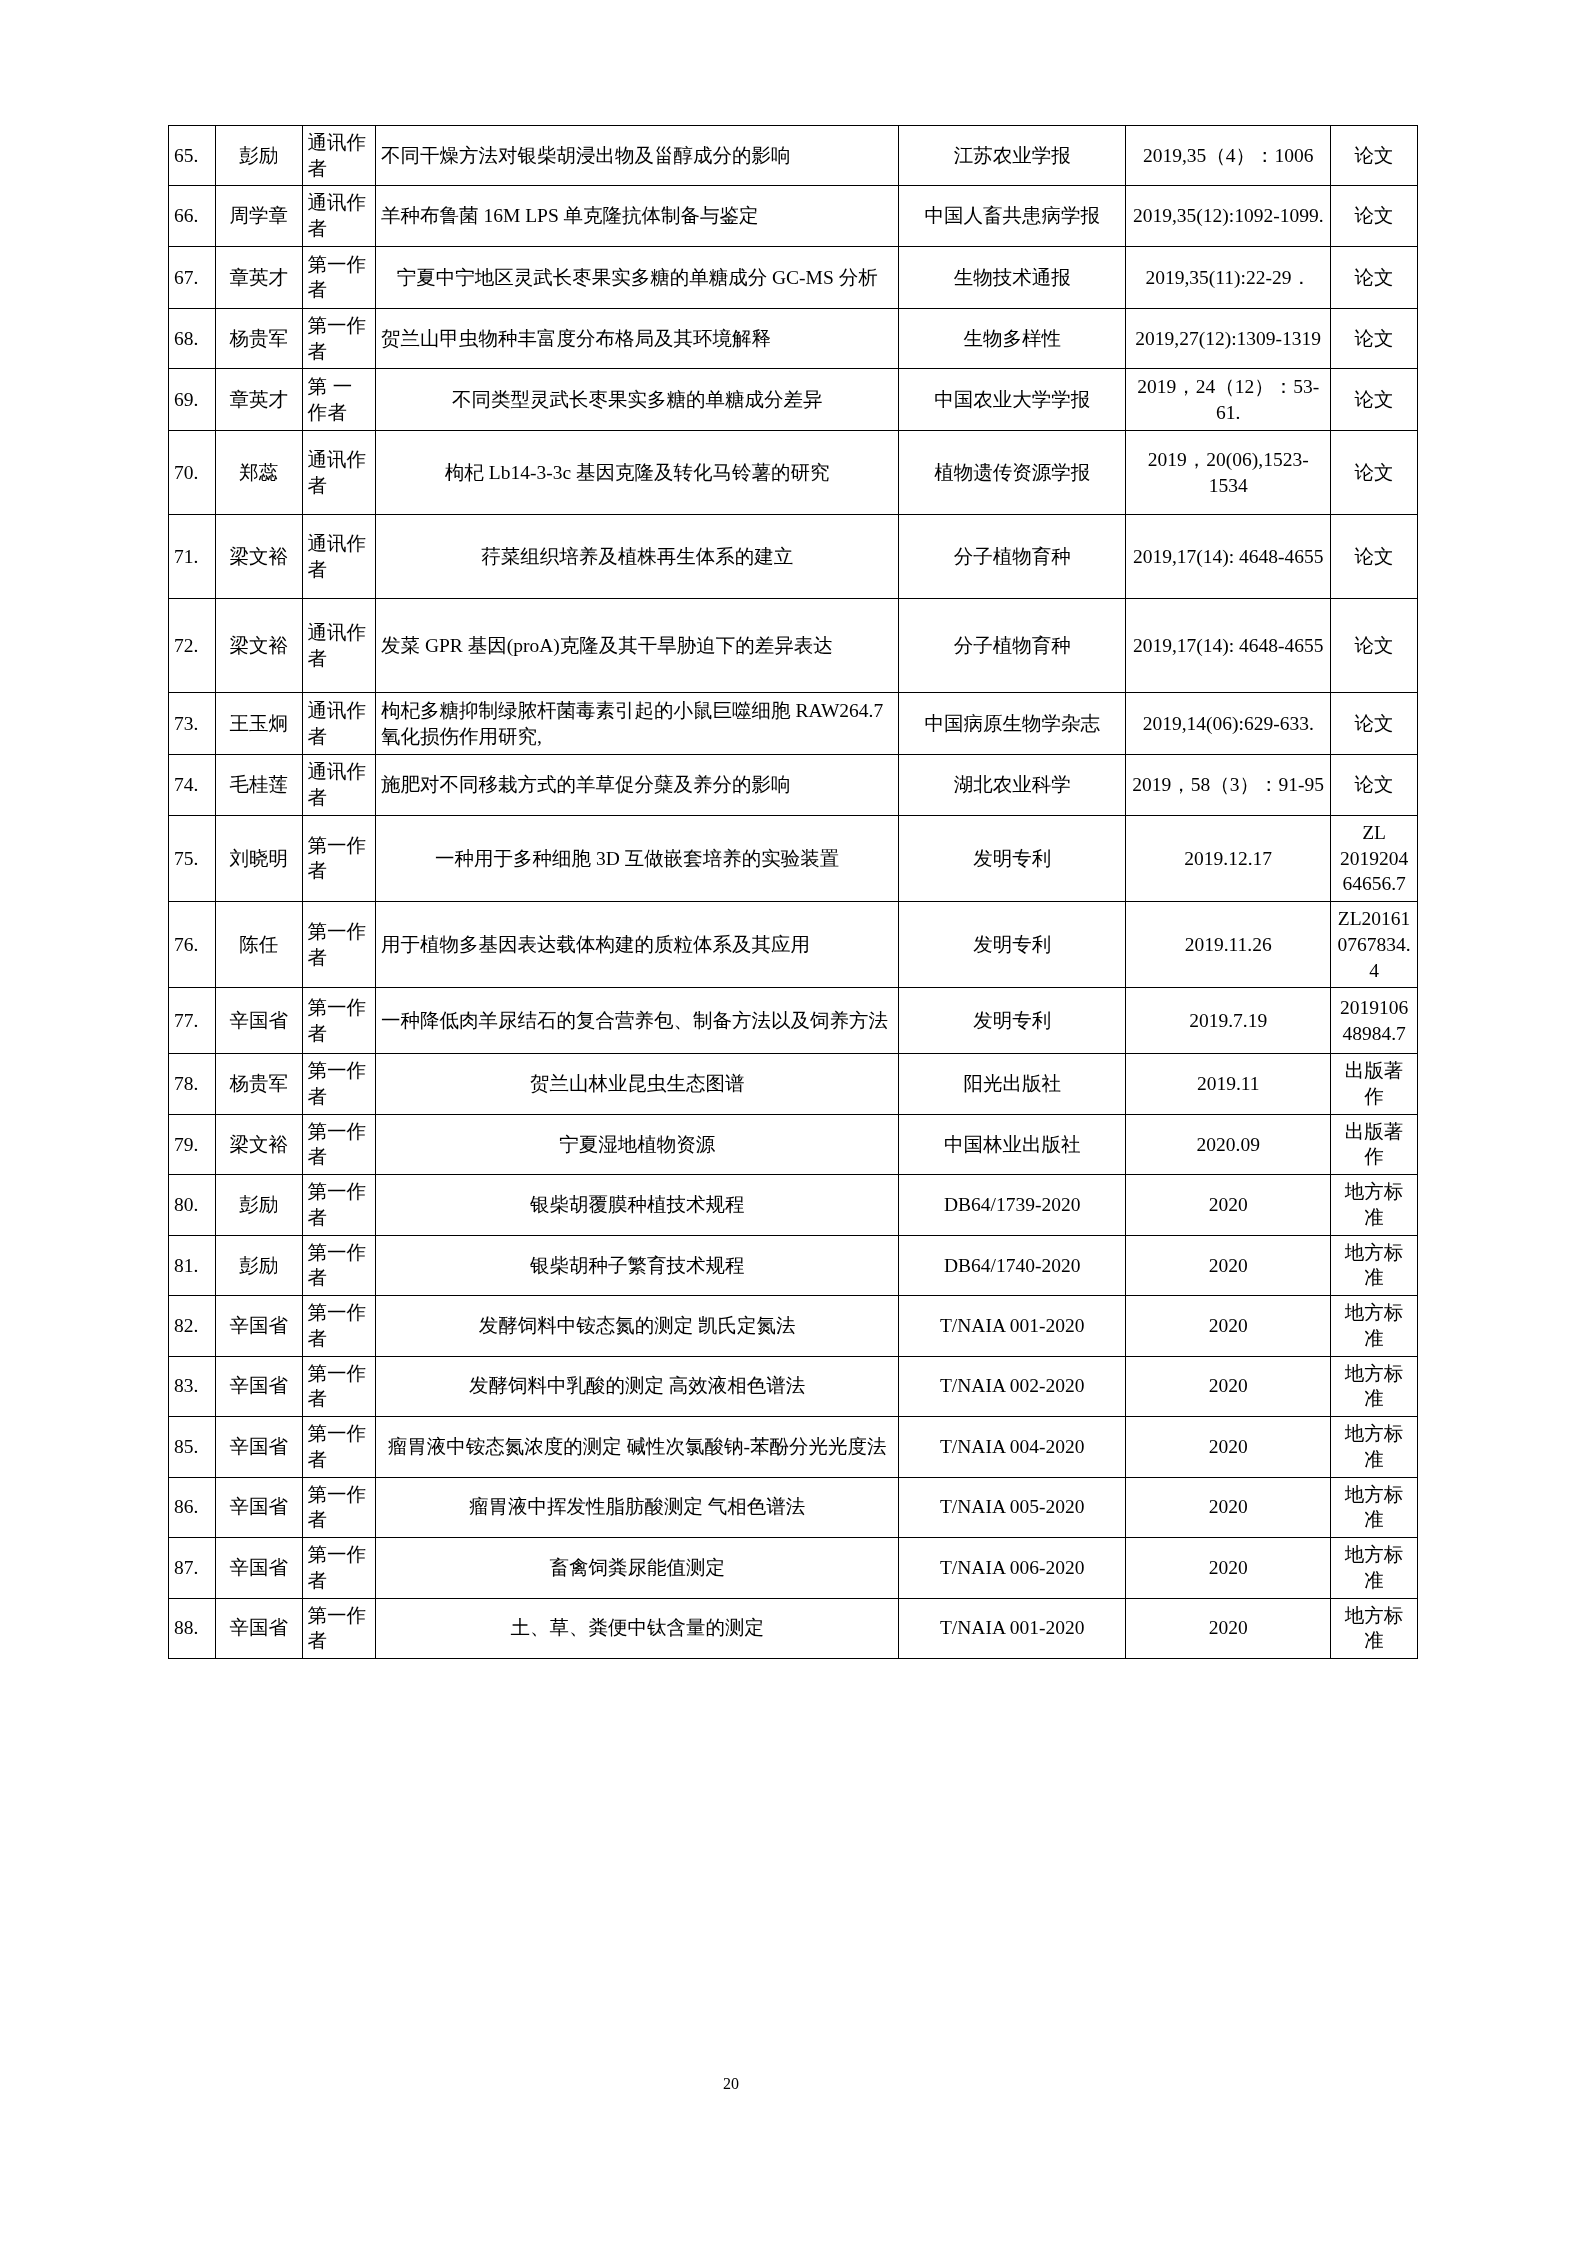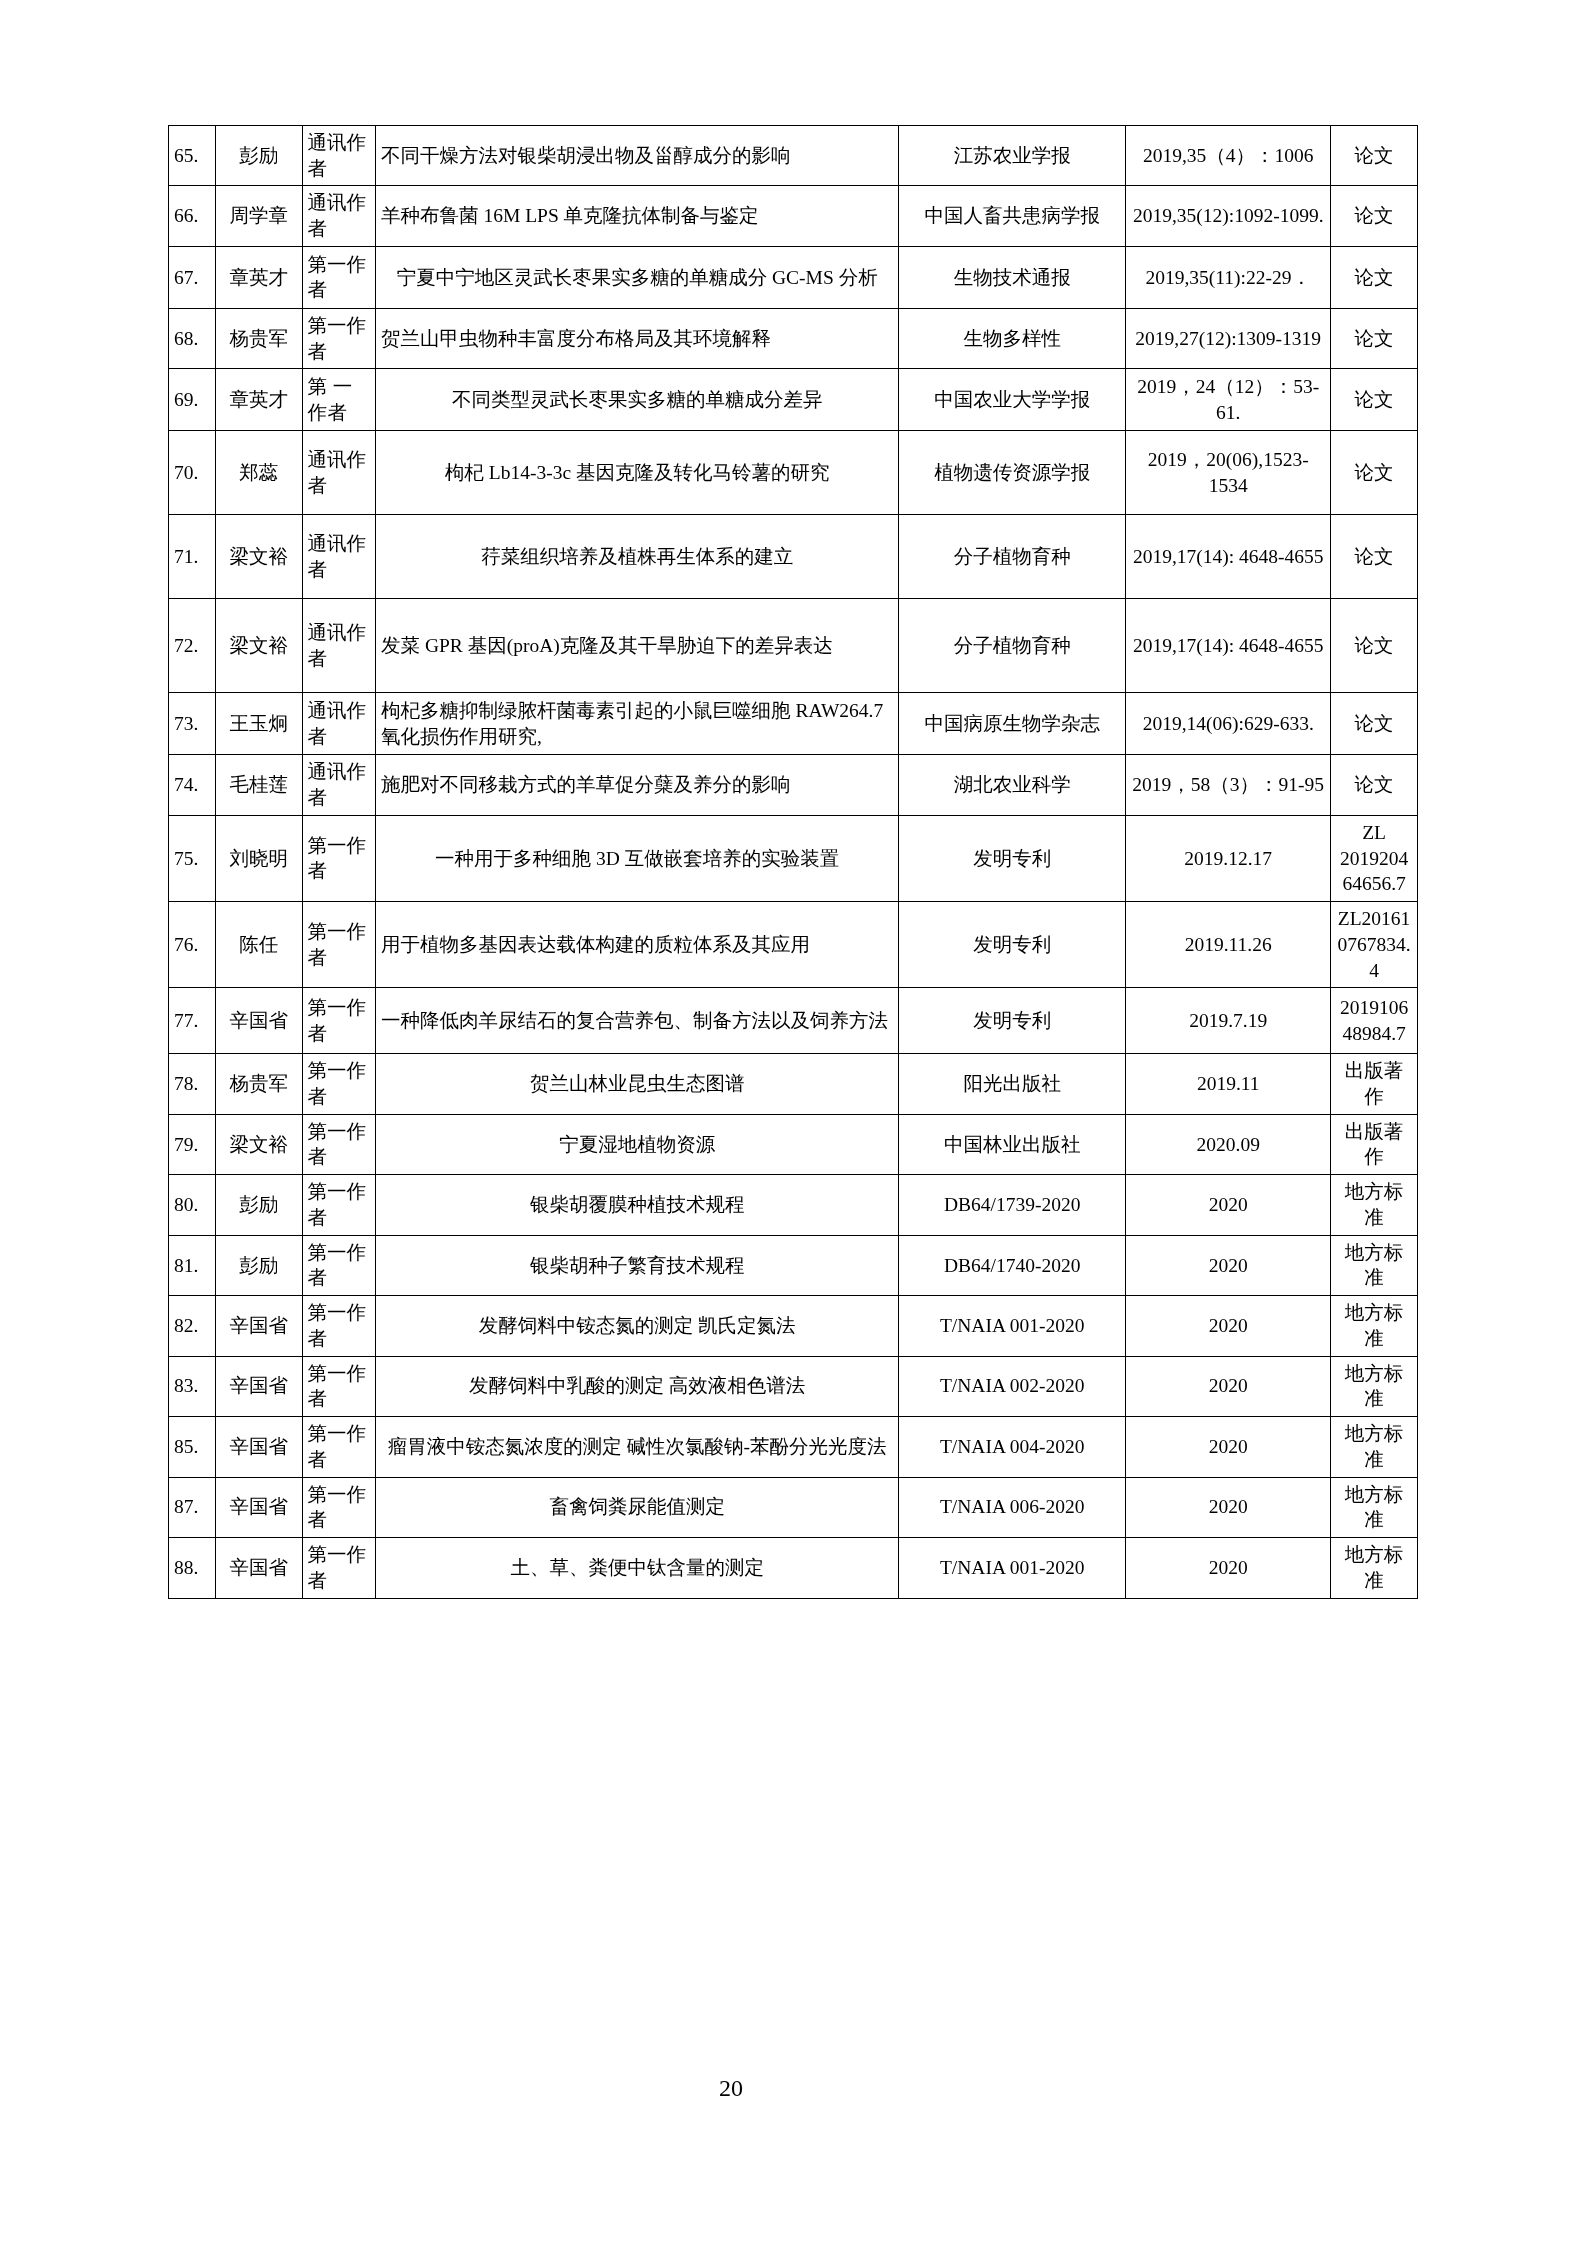--- a/index.html
+++ b/index.html
@@ -48,21 +48,21 @@
   .c-type  { width: 78px;  text-align: center; }
   .role-spread {
     letter-spacing: 0.02em;
   }
   .page-number {
     position: absolute;
     left: 0;
     top: 2075px;
     width: 1462px;
     text-align: center;
-    font-size: 24px;
+    font-size: 16px;
     font-family: "Liberation Serif", "DejaVu Serif", serif;
   }
 </style>
 </head>
 <body>
 
 <div class="page">
 
   <table class="doc-table">
     <colgroup>
@@ -270,20 +270,29 @@
       <tr style="height:60px">
         <td class="c-idx">85.</td>
         <td class="c-name">辛国省</td>
         <td class="c-role">第一作者</td>
         <td class="c-title">瘤胃液中铵态氮浓度的测定  碱性次氯酸钠-苯酚分光光度法</td>
         <td class="c-jour">T/NAIA 004-2020</td>
         <td class="c-issue">2020</td>
         <td class="c-type">地方标准</td>
       </tr>
 
+      <tr style="height:52px">
+        <td class="c-idx">86.</td>
+        <td class="c-name">辛国省</td>
+        <td class="c-role">第一作者</td>
+        <td class="c-title">瘤胃液中挥发性脂肪酸测定  气相色谱法</td>
+        <td class="c-jour">T/NAIA 005-2020</td>
+        <td class="c-issue">2020</td>
+        <td class="c-type">地方标准</td>
+      </tr>
 
       <tr style="height:52px">
         <td class="c-idx">87.</td>
         <td class="c-name">辛国省</td>
         <td class="c-role">第一作者</td>
         <td class="c-title">畜禽饲粪尿能值测定</td>
         <td class="c-jour">T/NAIA 006-2020</td>
         <td class="c-issue">2020</td>
         <td class="c-type">地方标准</td>
       </tr>

